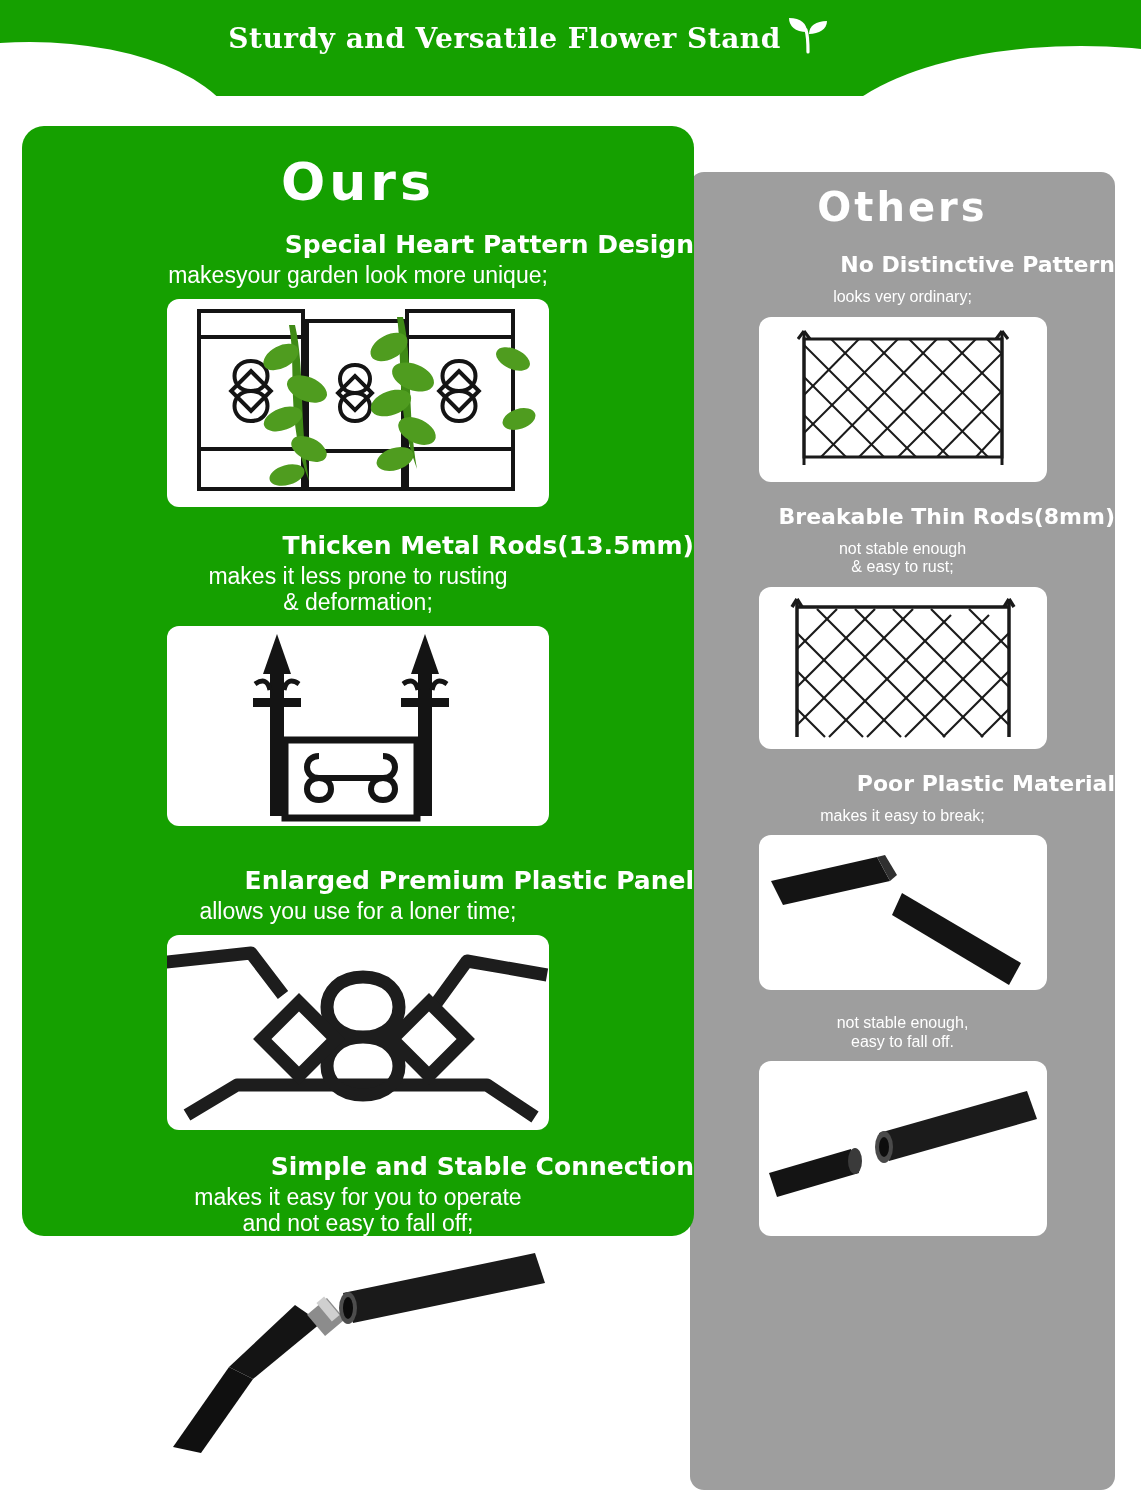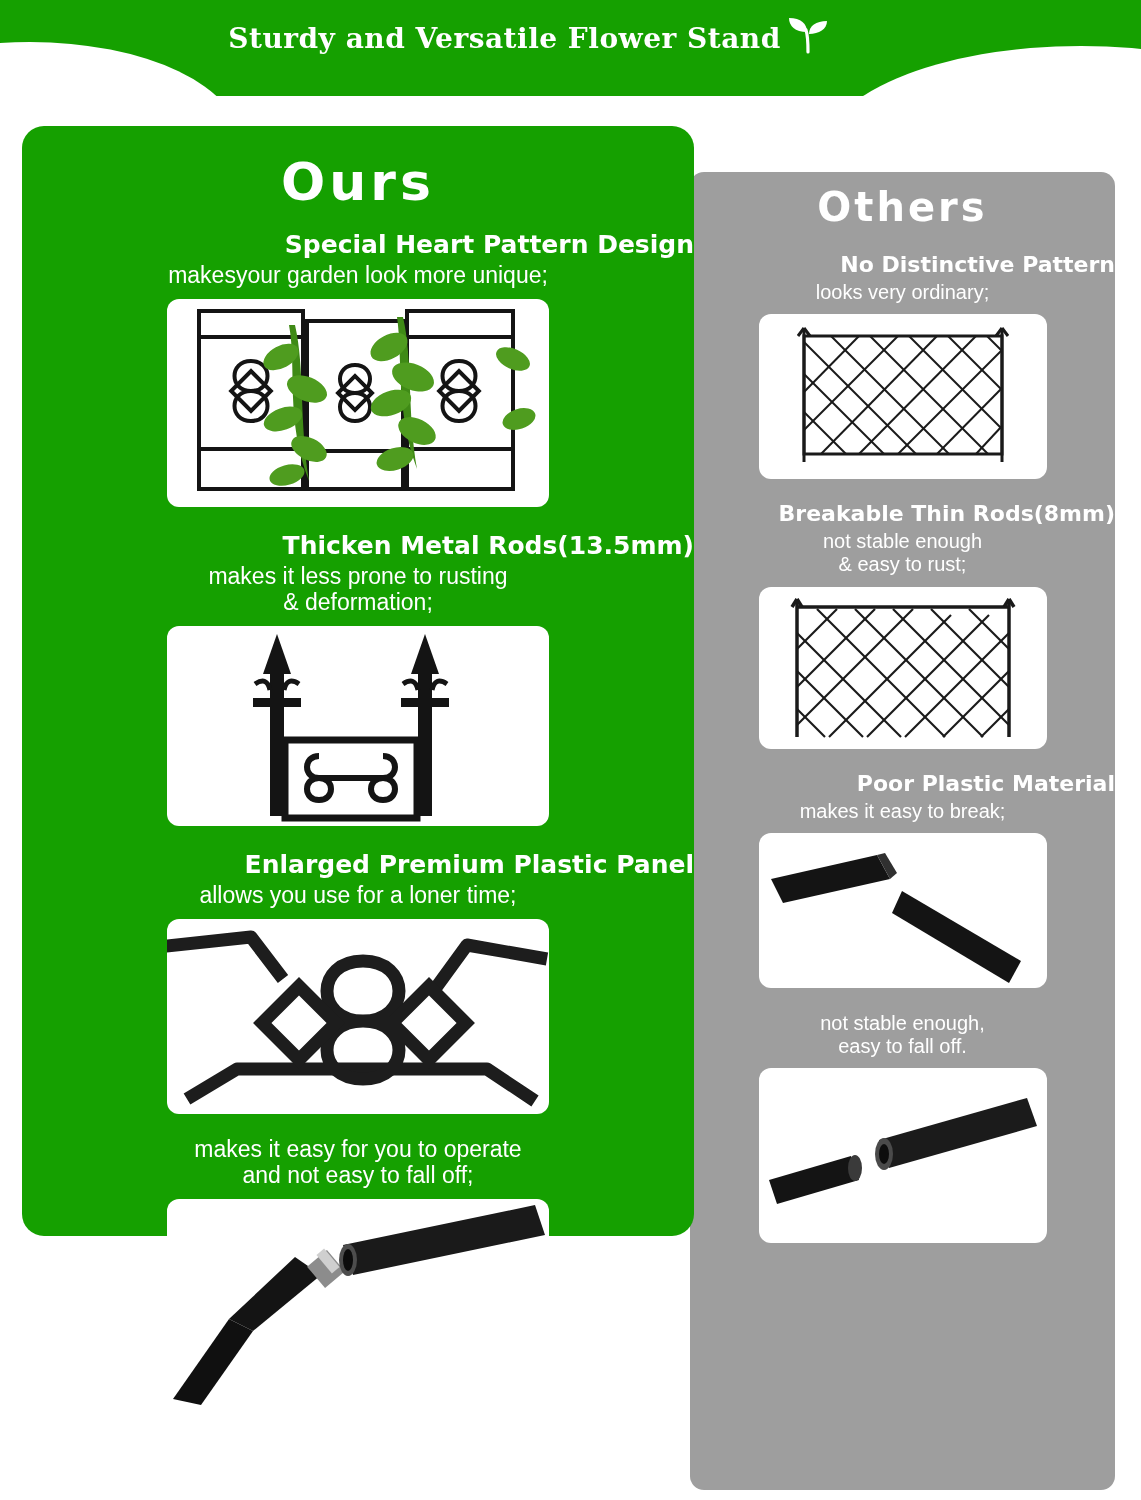--- a/index.html
+++ b/index.html
@@ -101,21 +101,21 @@
   }
   .f-sub {
     text-align: center;
     color: #ffffff;
     font-family: "Liberation Sans", sans-serif;
     line-height: 1.16;
   }
   .ours-col .f-title { font-size: 25px; }
   .ours-col .f-sub   { font-size: 23px; margin-top: 3px; }
   .others-col .f-title { font-size: 22px; }
-  .others-col .f-sub   { font-size: 20px; margin-top: 4px; }
+  .others-col .f-sub   { font-size: 16px; margin-top: 11px; }
 
   .imgbox {
     background: #ffffff;
     border-radius: 12px;
     margin: 10px auto 0;
     position: relative;
     overflow: hidden;
   }
   .ours-col .imgbox { width: 382px; }
   .others-col .imgbox { width: 288px; }
@@ -308,40 +308,41 @@
         </g>
         <g stroke="#141414" stroke-width="6" fill="none">
           <path d="M152 130 C136 130, 136 152, 152 152 C136 152, 136 174, 152 174 C168 174, 168 152, 152 152"></path>
           <path d="M216 130 C232 130, 232 152, 216 152 C232 152, 232 174, 216 174 C200 174, 200 152, 216 152"></path>
           <line x1="152" y1="152" x2="216" y2="152"></line>
         </g>
       </svg>
     </div>
   </div>
 
-  <div class="feature" style="margin-top:24px;">
+  <div class="feature" style="margin-top:40px;">
     <div class="f-title">Enlarged Premium Plastic Panel</div>
     <div class="f-sub">allows you use for a loner time;</div>
     <div class="imgbox" style="height:195px;">
       <svg width="382" height="195" viewBox="0 0 382 195">
         <g stroke="#1d1d1d" stroke-width="13" fill="none" stroke-linejoin="round">
           <path d="M-10 28 L84 18 L116 60"></path>
           <path d="M380 40 L300 26 L268 70"></path>
           <path d="M20 180 L70 150 L320 150 L368 182"></path>
         </g>
         <g stroke="#1d1d1d" stroke-width="13" fill="none">
           <path d="M196 42 C148 42, 148 102, 196 102 C148 102, 148 160, 196 160 C244 160, 244 102, 196 102 C244 102, 244 42, 196 42 Z"></path>
           <rect x="106" y="78" width="52" height="52" transform="rotate(45 132 104)"></rect>
           <rect x="236" y="78" width="52" height="52" transform="rotate(45 262 104)"></rect>
         </g>
       </svg>
     </div>
   </div>
 
   <div class="feature" style="margin-top:22px;">
+    <div class="f-title">Simple and Stable Connection</div>
     <div class="f-sub" style="white-space:pre-line;">makes it easy for you to operate
 and not easy to fall off;</div>
     <div class="imgbox" style="height:210px;">
       <svg width="382" height="210" viewBox="0 0 382 210">
         <g>
           <polygon points="6,200 62,120 86,132 34,206" fill="#101010"></polygon>
           <polygon points="62,120 128,58 154,76 86,132" fill="#141414"></polygon>
           <rect x="146" y="56" width="26" height="28" transform="rotate(-40 159 70)" fill="#8c8c8c"></rect>
           <rect x="156" y="50" width="10" height="24" transform="rotate(-40 161 62)" fill="#cfcfcf"></rect>
           <polygon points="176,46 368,6 378,36 186,76" fill="#1a1a1a"></polygon>

